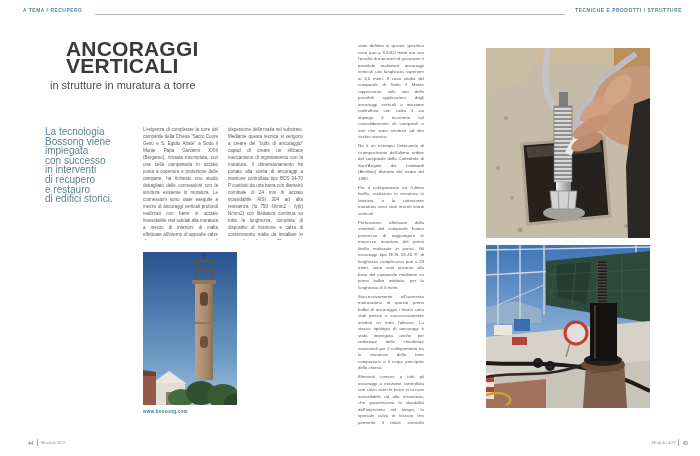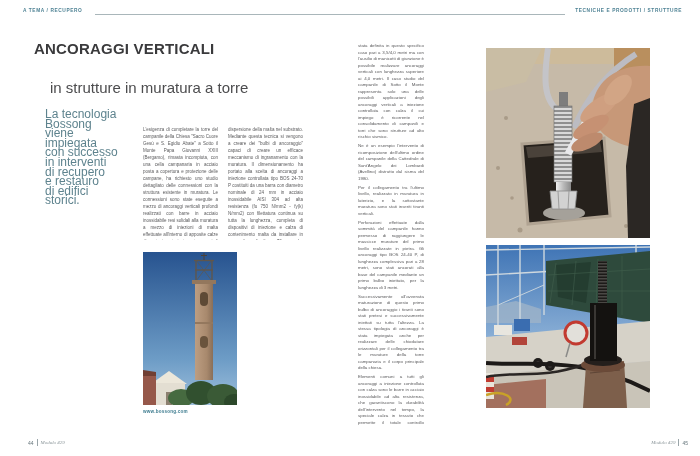--- a/index.html
+++ b/index.html
@@ -7,27 +7,27 @@
   .canvas {
     position:relative; width:700px; height:456px; background:#ffffff;
     font-family:"Liberation Sans", sans-serif; overflow:hidden;
     margin:0 auto; box-shadow:0 0 6px rgba(0,0,0,.25);
   }
   .hdr { position:absolute; top:8px; font-size:4.8px; letter-spacing:.6px; color:#4e8294; font-weight:bold; }
   .hdr-left { left:23px; }
   .hdr-right { right:18px; text-align:right; }
   .hdr-line { position:absolute; left:95px; top:14px; width:470px; height:1px; background:#a9b6ba; }
 
-  .title { position:absolute; left:34px; top:41px; width:245px;
-    font-size:15px; font-weight:bold; color:#3a3a3c; line-height:16.5px; letter-spacing:.2px; }
+  .title { position:absolute; left:66px; top:41px; width:245px;
+    font-size:21px; font-weight:bold; color:#3a3a3c; line-height:16.5px; letter-spacing:.2px; }
   .subtitle { position:absolute; left:50px; top:79px; width:245px;
-    font-size:15px; color:#4c4c4e; }
-
-  .standfirst { position:absolute; left:45px; top:110px; width:74px;
-    font-size:12px; line-height:9.6px; color:#5e838e; white-space:pre-line; }
+    font-size:11px; color:#4c4c4e; }
+
+  .standfirst { position:absolute; left:45px; top:127px; width:74px;
+    font-size:10px; line-height:9.6px; color:#5e838e; white-space:pre-line; }
 
   .col { position:absolute; top:126px; width:75px; height:114px; overflow:hidden;
     font-size:4.5px; line-height:7px; color:#5a5a5c; text-align:justify; }
   .col1 { left:143px; }
   .col2 { left:228px; }
 
   .rcol { position:absolute; left:358px; top:43px; width:66px; height:382px; overflow:hidden;
     font-size:4.4px; line-height:6.5px; color:#5a5a5c; text-align:justify; }
   .rcol p { margin-bottom:2.5px; }
 

